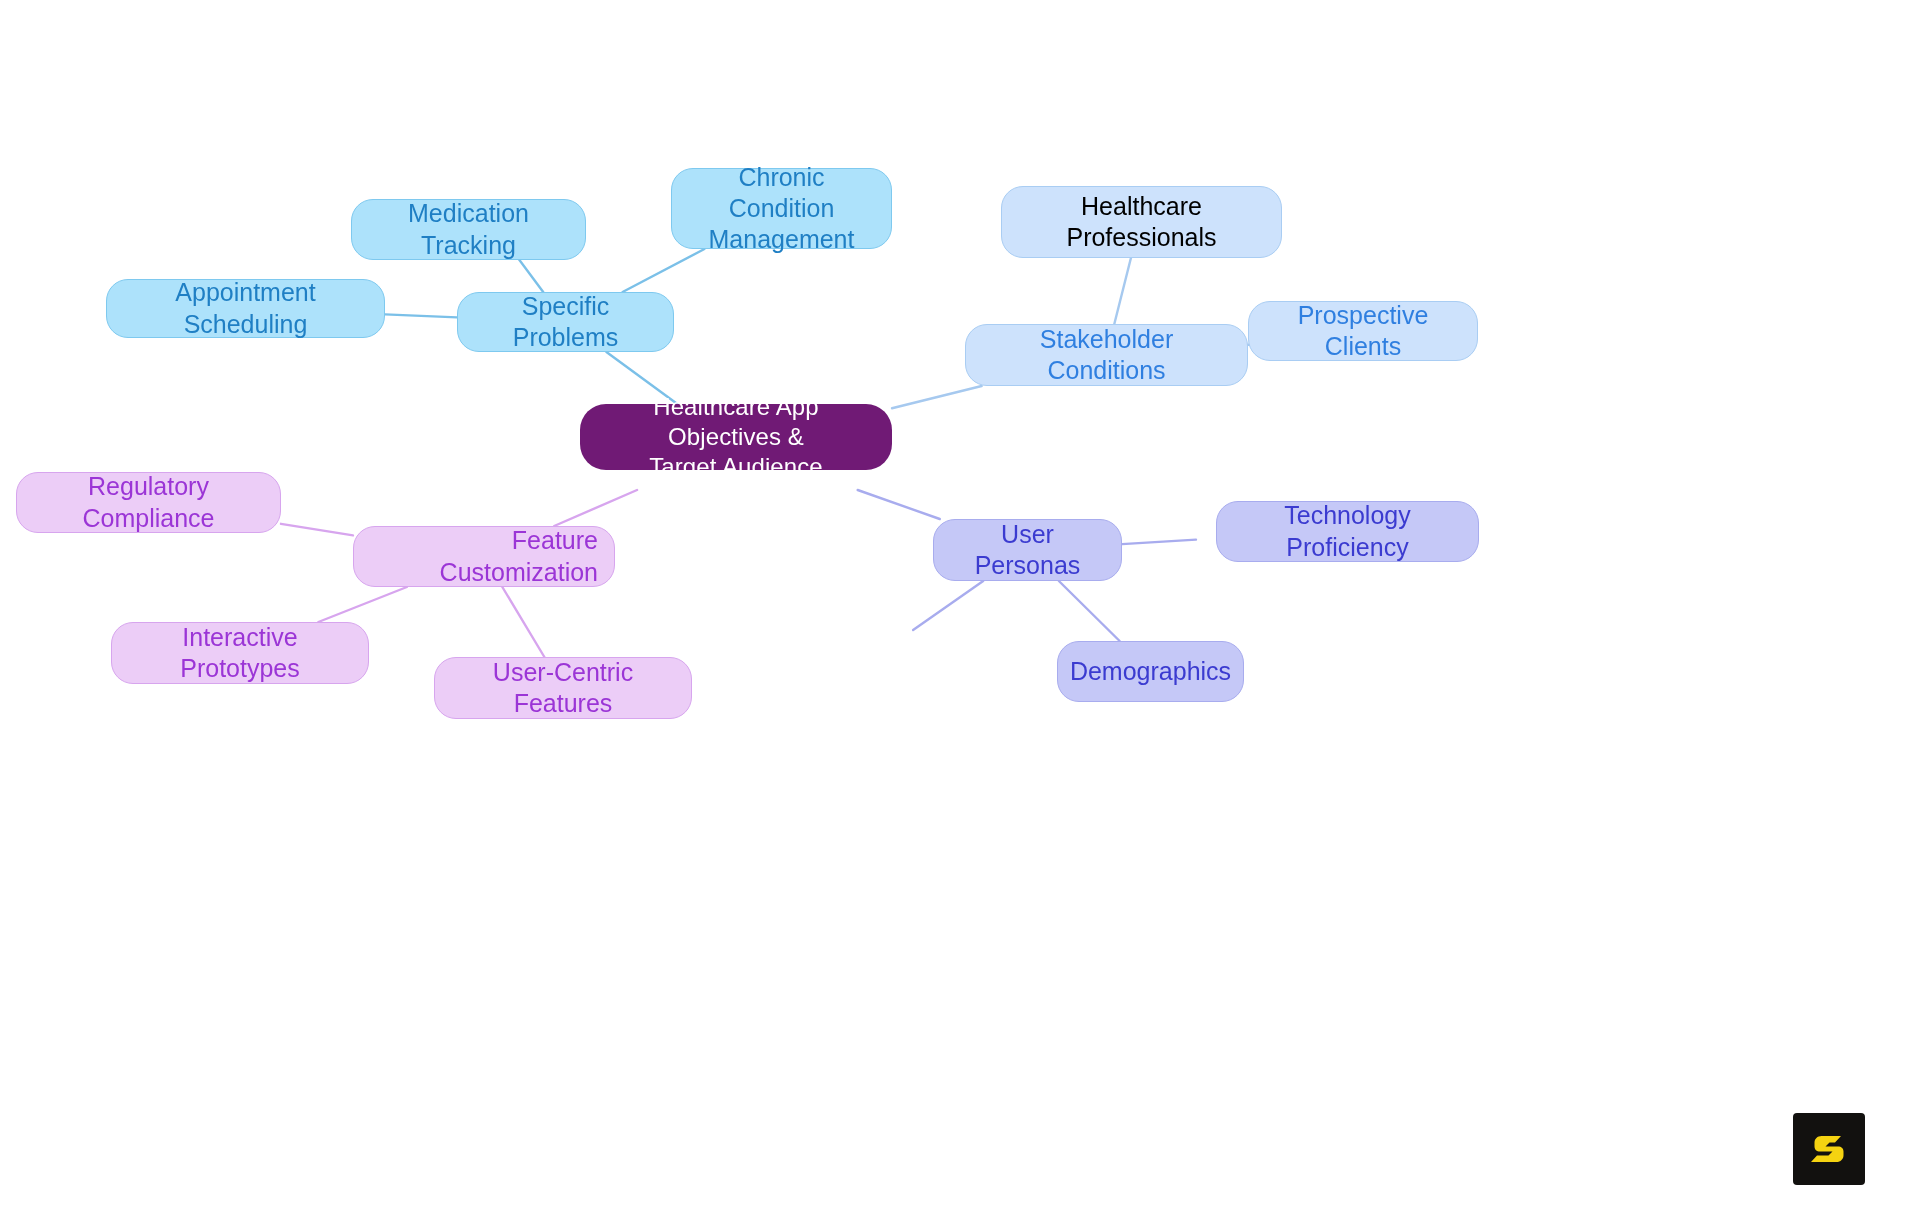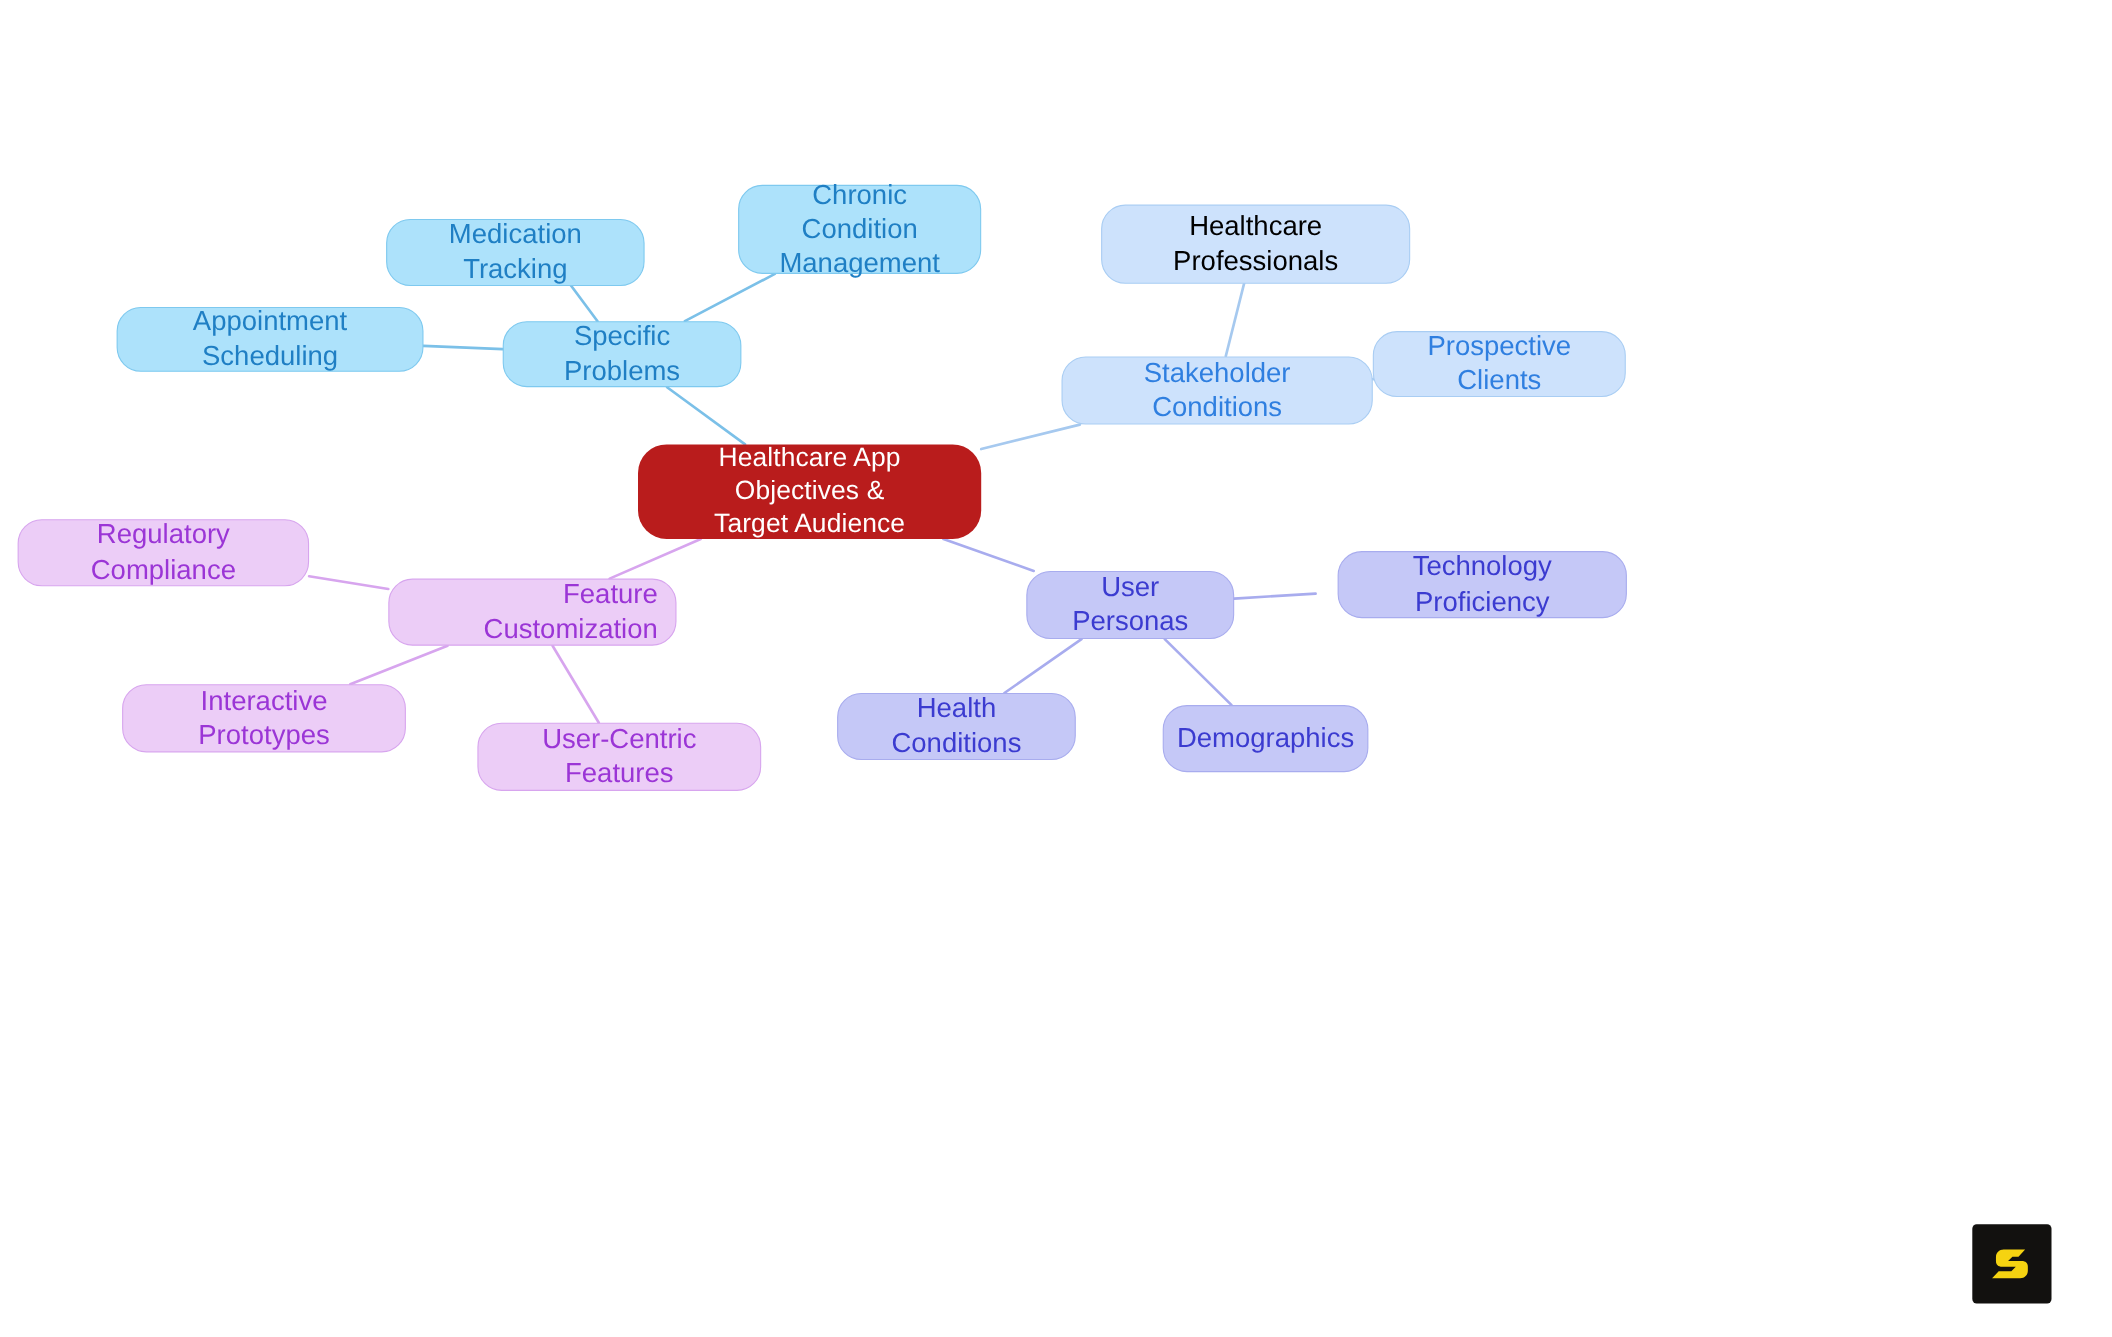--- a/index.html
+++ b/index.html
@@ -86,33 +86,32 @@
       <line x1="1248" y1="344.69347496206376" x2="1321" y2="339.3763277693475" stroke="#a6c9ef" stroke-width="2.4" stroke-linecap="round"></line>
       <line x1="857.6941747572815" y1="490" x2="939.7669902912621" y2="519" stroke="#a8acee" stroke-width="2.4" stroke-linecap="round"></line>
       <line x1="1122" y1="544.1725" x2="1196" y2="539.6091666666666" stroke="#a8acee" stroke-width="2.4" stroke-linecap="round"></line>
       <line x1="983.1742081447964" y1="581" x2="913.1108597285067" y2="630" stroke="#a8acee" stroke-width="2.4" stroke-linecap="round"></line>
       <line x1="1058.8827160493827" y1="581" x2="1119.6234567901236" y2="641" stroke="#a8acee" stroke-width="2.4" stroke-linecap="round"></line>
       <line x1="637.0410958904109" y1="490" x2="554.1917808219177" y2="526" stroke="#d7a5ee" stroke-width="2.4" stroke-linecap="round"></line>
       <line x1="353" y1="535.4150521609538" x2="281" y2="523.8263785394932" stroke="#d7a5ee" stroke-width="2.4" stroke-linecap="round"></line>
       <line x1="406.880829015544" y1="587" x2="318.38341968911914" y2="622" stroke="#d7a5ee" stroke-width="2.4" stroke-linecap="round"></line>
       <line x1="502.3231939163498" y1="587" x2="544.3764258555133" y2="657" stroke="#d7a5ee" stroke-width="2.4" stroke-linecap="round"></line>
     </svg>
-<div class="node node-root" style="left: 580px; top: 404px; width: 312px; height: 86px; background: #b91c1c; color: rgb(255, 255, 255); border-color: rgb(17, 24, 39);"><span>Healthcare App Objectives &amp;
+<div class="node node-root" style="left: 580px; top: 404px; width: 312px; height: 66px; background: #701a75; color: rgb(255, 255, 255); border-color: rgb(17, 24, 39);"><span>Healthcare App Objectives &amp;
 Target Audience</span></div>
     <div class="node node-branch" style="left: 457px; top: 292px; width: 217px; height: 60px; background: rgb(173, 226, 251); color: rgb(31, 127, 196); border-color: rgb(126, 201, 239);"><span>Specific Problems</span></div>
     <div class="node node-leaf" style="left: 351px; top: 163px; width: 235px; height: 61px; background: rgb(173, 226, 251); color: rgb(31, 127, 196); border-color: rgb(126, 201, 239); margin-top: 36px;"><span>Medication Tracking</span></div>
     <div class="node node-leaf" style="left: 671px; top: 168px; width: 221px; height: 81px; background: rgb(173, 226, 251); color: rgb(31, 127, 196); border-color: rgb(126, 201, 239);"><span>Chronic Condition
 Management</span></div>
     <div class="node node-leaf" style="left: 106px; top: 279px; width: 279px; height: 59px; background: rgb(173, 226, 251); color: rgb(31, 127, 196); border-color: rgb(126, 201, 239);"><span>Appointment Scheduling</span></div>
     <div class="node node-branch" style="left: 965px; top: 324px; width: 283px; height: 62px; background: rgb(205, 226, 252); color: rgb(47, 127, 224); border-color: rgb(169, 205, 243);"><span>Stakeholder Conditions</span></div>
     <div class="node node-leaf" style="left: 1001px; top: 186px; width: 281px; height: 72px; background: rgb(205, 226, 252); color: #000000; border-color: rgb(169, 205, 243);"><span>Healthcare Professionals</span></div>
     <div class="node node-leaf" style="left: 1248px; top: 301px; width: 230px; height: 60px; background: rgb(205, 226, 252); color: rgb(47, 127, 224); border-color: rgb(169, 205, 243);"><span>Prospective Clients</span></div>
     <div class="node node-branch" style="left: 933px; top: 519px; width: 189px; height: 62px; background: rgb(197, 200, 247); color: rgb(59, 59, 208); border-color: rgb(168, 172, 238);"><span>User Personas</span></div>
     <div class="node node-leaf" style="left: 1196px; top: 501px; width: 263px; height: 61px; background: rgb(197, 200, 247); color: rgb(59, 59, 208); border-color: rgb(168, 172, 238); margin-left: 20px;"><span>Technology Proficiency</span></div>
-    <div class="node node-leaf" style="left: 761px; top: 630px; width: 217px; height: 61px; background: rgb(197, 200, 247); color: rgb(59, 59, 208); border-color: rgb(168, 172, 238);"><span>Health Conditions</span></div>
     <div class="node node-leaf" style="left: 1057px; top: 641px; width: 187px; height: 61px; background: rgb(197, 200, 247); color: rgb(59, 59, 208); border-color: rgb(168, 172, 238);"><span>Demographics</span></div>
     <div class="node node-branch" style="left: 353px; top: 526px; width: 262px; height: 61px; background: rgb(236, 205, 247); color: rgb(155, 53, 214); border-color: rgb(215, 165, 238); text-align: right;"><span>Feature Customization</span></div>
     <div class="node node-leaf" style="left: 16px; top: 472px; width: 265px; height: 61px; background: rgb(236, 205, 247); color: rgb(155, 53, 214); border-color: rgb(215, 165, 238);"><span>Regulatory Compliance</span></div>
     <div class="node node-leaf" style="left: 111px; top: 622px; width: 258px; height: 62px; background: rgb(236, 205, 247); color: rgb(155, 53, 214); border-color: rgb(215, 165, 238);"><span>Interactive Prototypes</span></div>
     <div class="node node-leaf" style="left: 434px; top: 657px; width: 258px; height: 62px; background: rgb(236, 205, 247); color: rgb(155, 53, 214); border-color: rgb(215, 165, 238);"><span>User-Centric Features</span></div>
   </div>
 
 <div id="logo-badge" style="left: 1793px; top: 1113px; width: 72px; height: 72px; background: rgb(18, 17, 15);">
   <svg width="44" height="44" viewBox="0 0 44 44">
     <path id="logo-path" d="M34 9 H14.5 C10.4 9 7.5 11.9 7.5 15.8 V19.6 C7.5 22.6 9.6 24.6 13 24.6 H25.5 L21.5 28.6 H10 L4 35 H29.5 C33.6 35 36.5 32.1 36.5 28.2 V24.4 C36.5 21.4 34.4 19.4 31 19.4 H18.5 L22.5 15.4 H28 Z" fill="#f5d311"></path>

